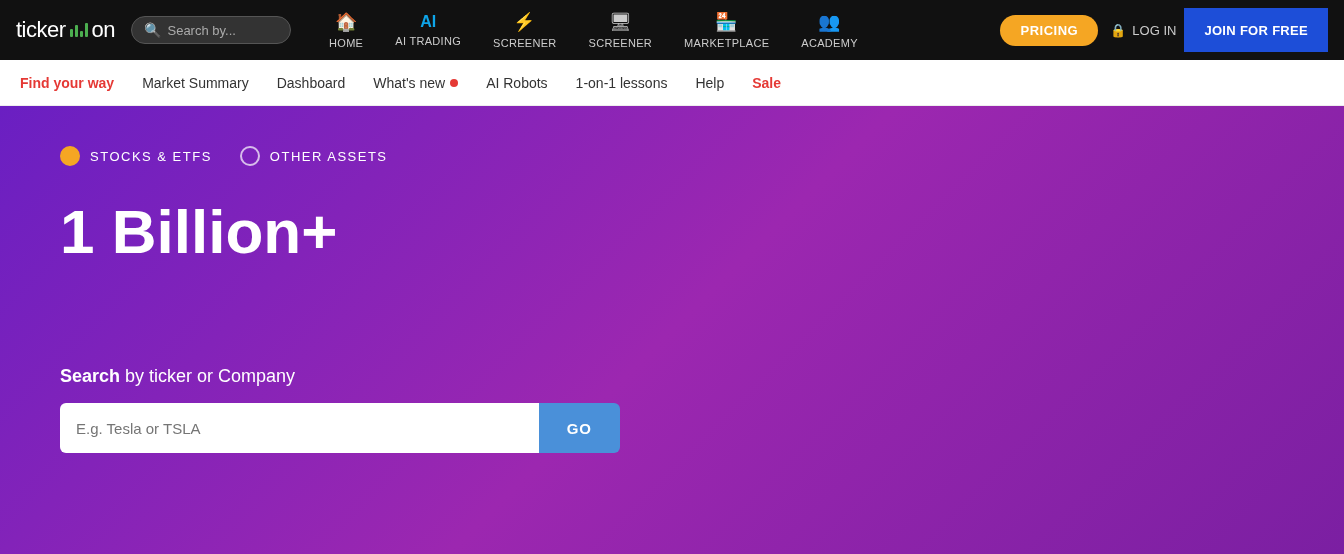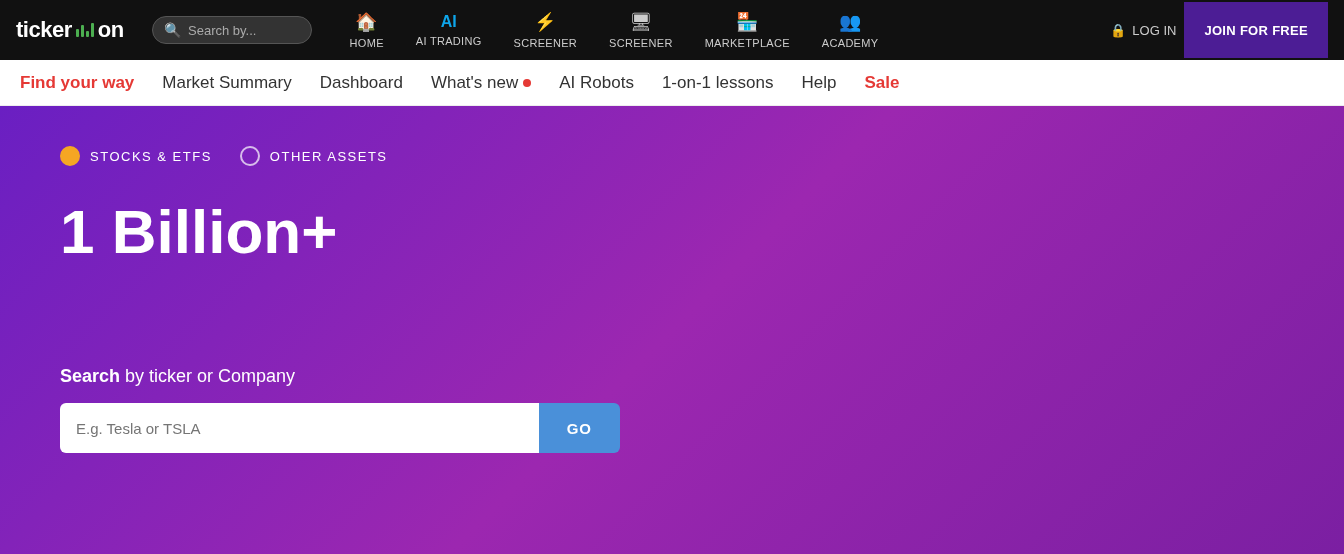--- a/index.html
+++ b/index.html
@@ -10,23 +10,23 @@
       background: #111;
       display: flex;
       align-items: center;
       height: 60px;
       padding: 0 16px;
       gap: 8px;
     }
     .logo {
       color: white;
       font-size: 22px;
-      font-weight: 700;
+      font-weight: 400;
       letter-spacing: -0.5px;
-      margin-right: 20px;
+      margin-right: 8px;
       display: flex;
       align-items: center;
       gap: 2px;
       white-space: nowrap;
     }
     .logo-bars {
       display: inline-flex;
       align-items: flex-end;
       gap: 2px;
       margin: 0 2px;
@@ -93,44 +93,44 @@
     }
     .login-btn {
       color: #ccc;
       font-size: 13px;
       cursor: pointer;
       display: flex;
       align-items: center;
       gap: 6px;
     }
     .join-btn {
-      background: #4c1d95;
+      background: #1d4ed8;
       color: white;
       border: none;
       padding: 0 20px;
       font-size: 13px;
       font-weight: 700;
       cursor: pointer;
-      height: 56px;
+      height: 44px;
       letter-spacing: 0.3px;
       white-space: nowrap;
     }
 
     
     .sec-nav {
       background: white;
       border-bottom: 1px solid #eee;
       display: flex;
       align-items: center;
       padding: 0 20px;
       height: 46px;
       gap: 28px;
     }
     .sec-nav-item {
-      font-size: 17px;
+      font-size: 14px;
       color: #333;
       cursor: pointer;
       text-decoration: none;
       white-space: nowrap;
       display: flex;
       align-items: center;
       gap: 5px;
     }
     .sec-nav-item.active { color: #e53935; font-weight: 600; }
     .sec-nav-item.sale { color: #e53935; font-weight: 600; }
@@ -273,20 +273,21 @@
       <span class="nav-icon">🏪</span>
       <span class="nav-label">MARKETPLACE</span>
     </a>
     <a class="nav-item">
       <span class="nav-icon">👥</span>
       <span class="nav-label">ACADEMY</span>
     </a>
   </div>
 
   <div class="nav-right">
+    <button class="pricing-btn">PRICING</button>
     <div class="login-btn">
       <span>🔒</span>
       <span>LOG IN</span>
     </div>
   </div>
   <button class="join-btn">JOIN FOR FREE</button>
 </nav>
 
 <nav class="sec-nav">
   <a class="sec-nav-item active">

